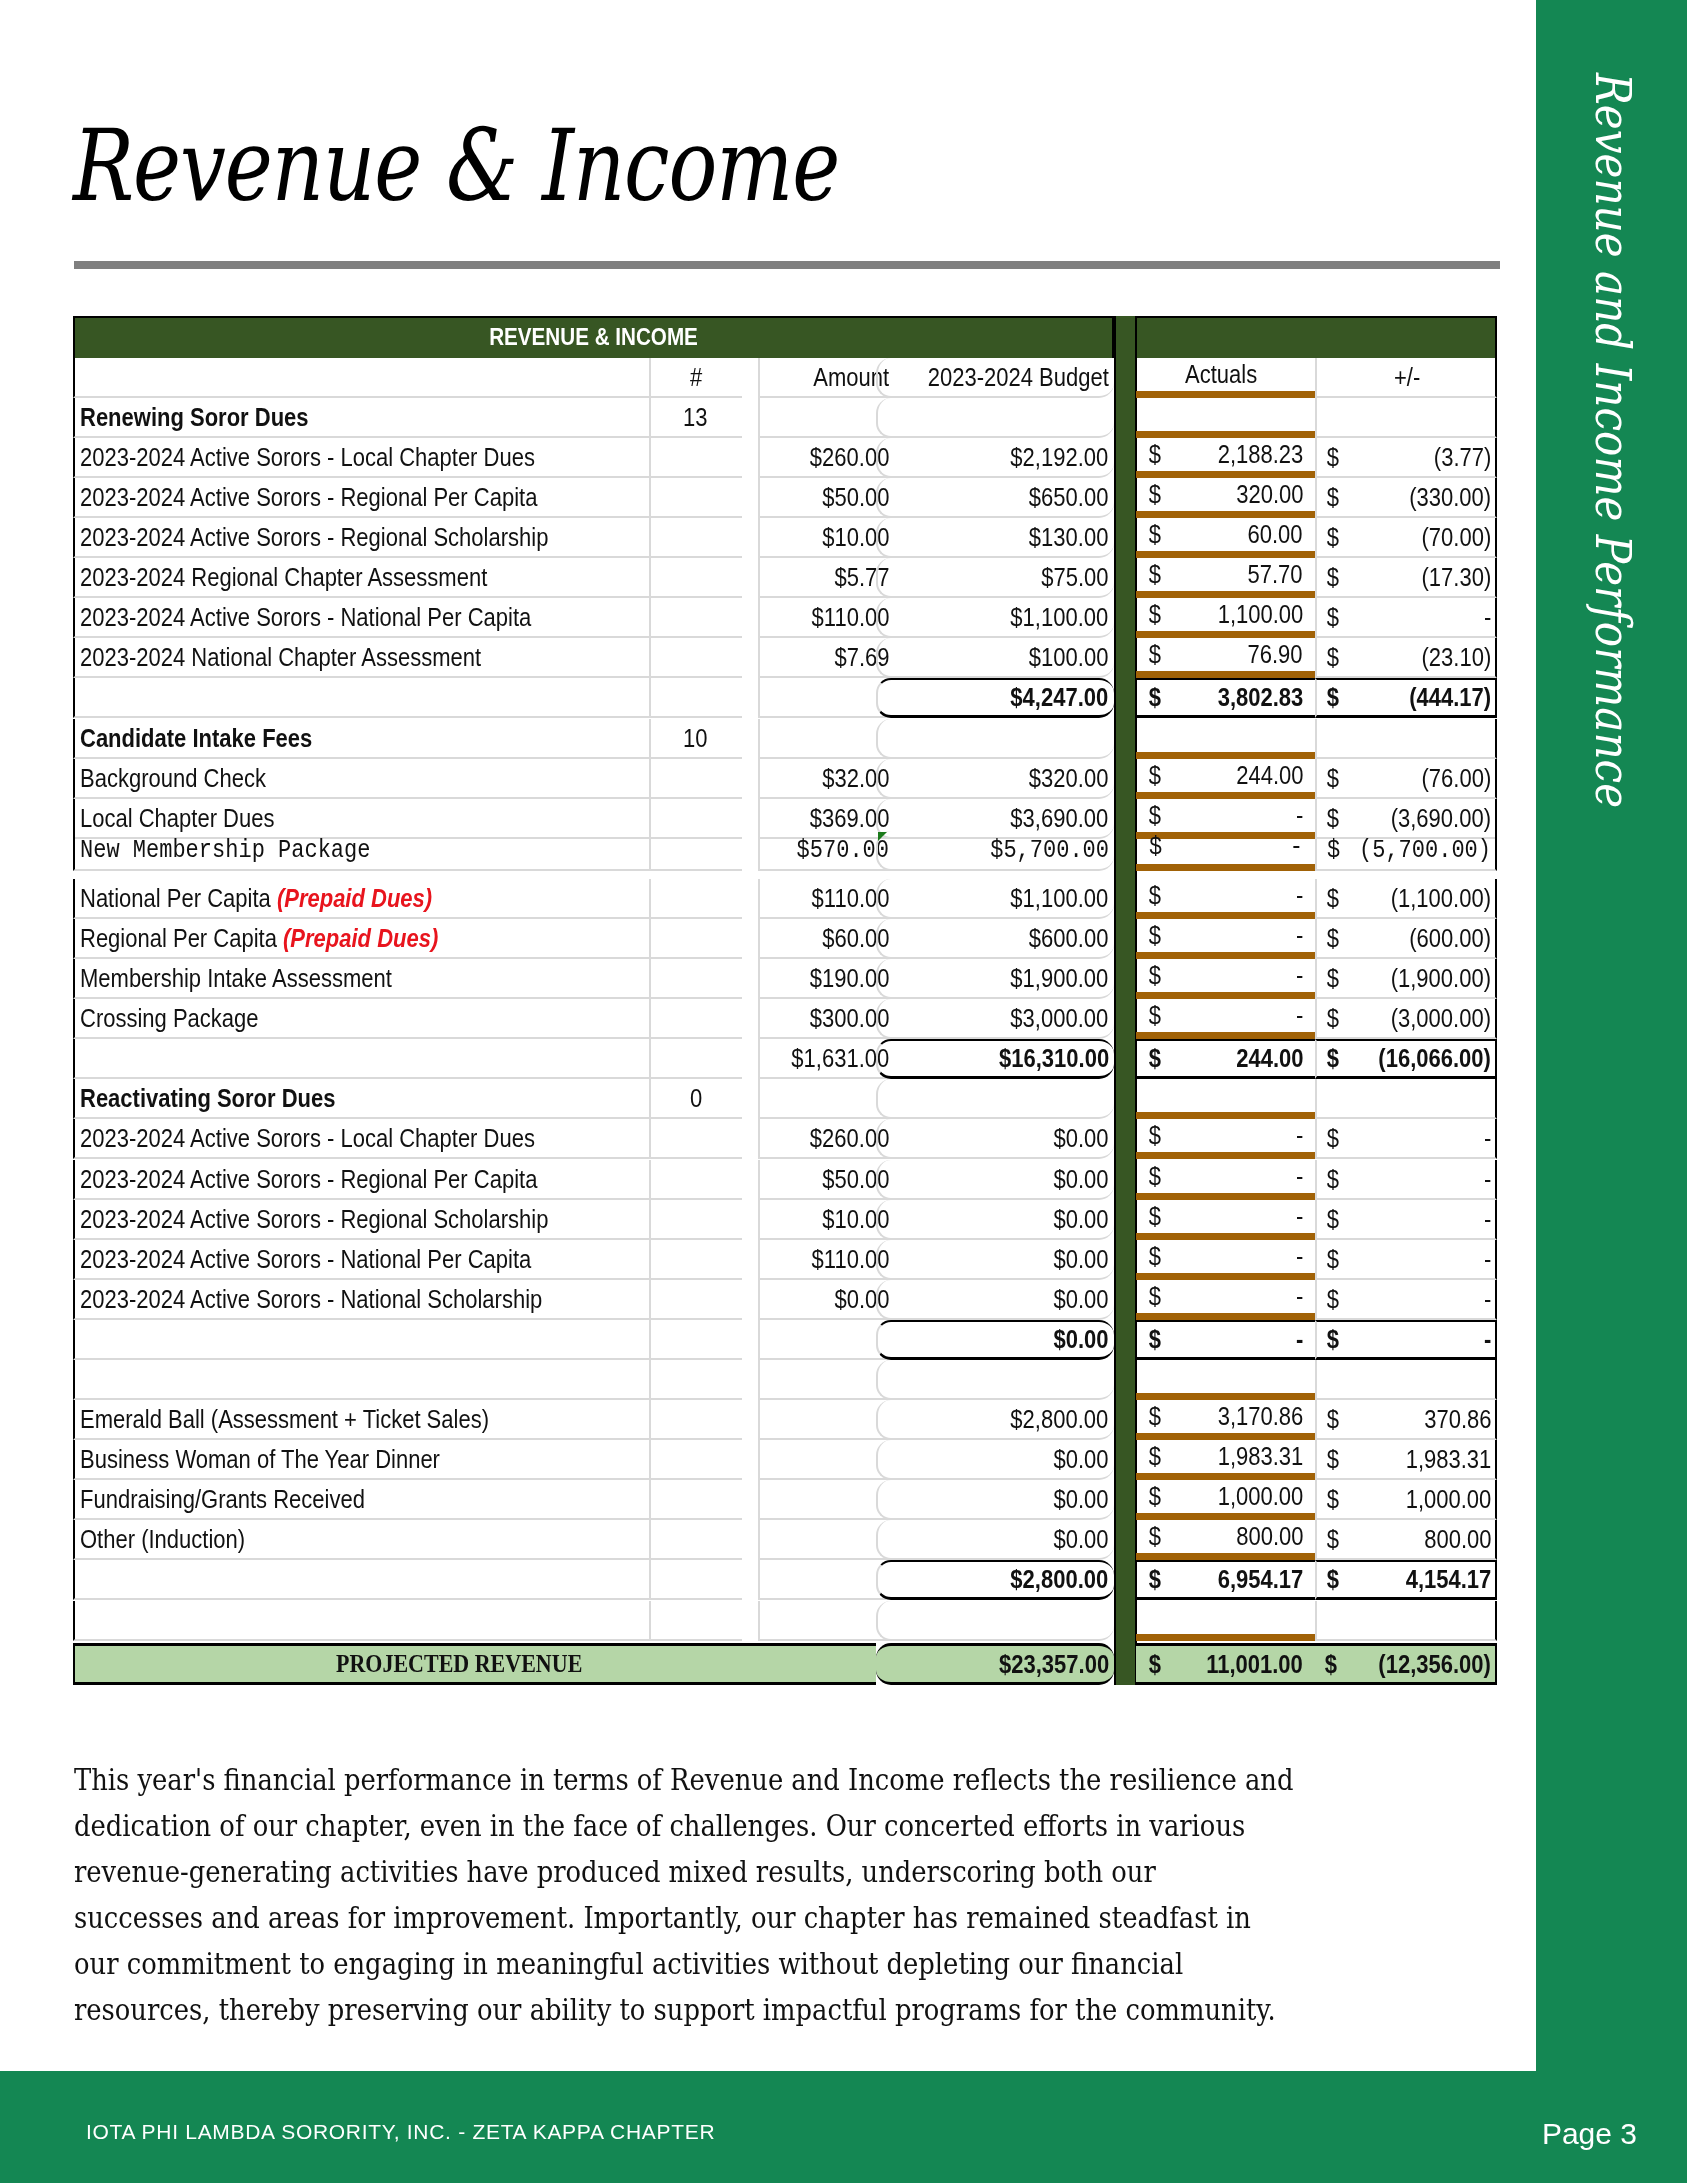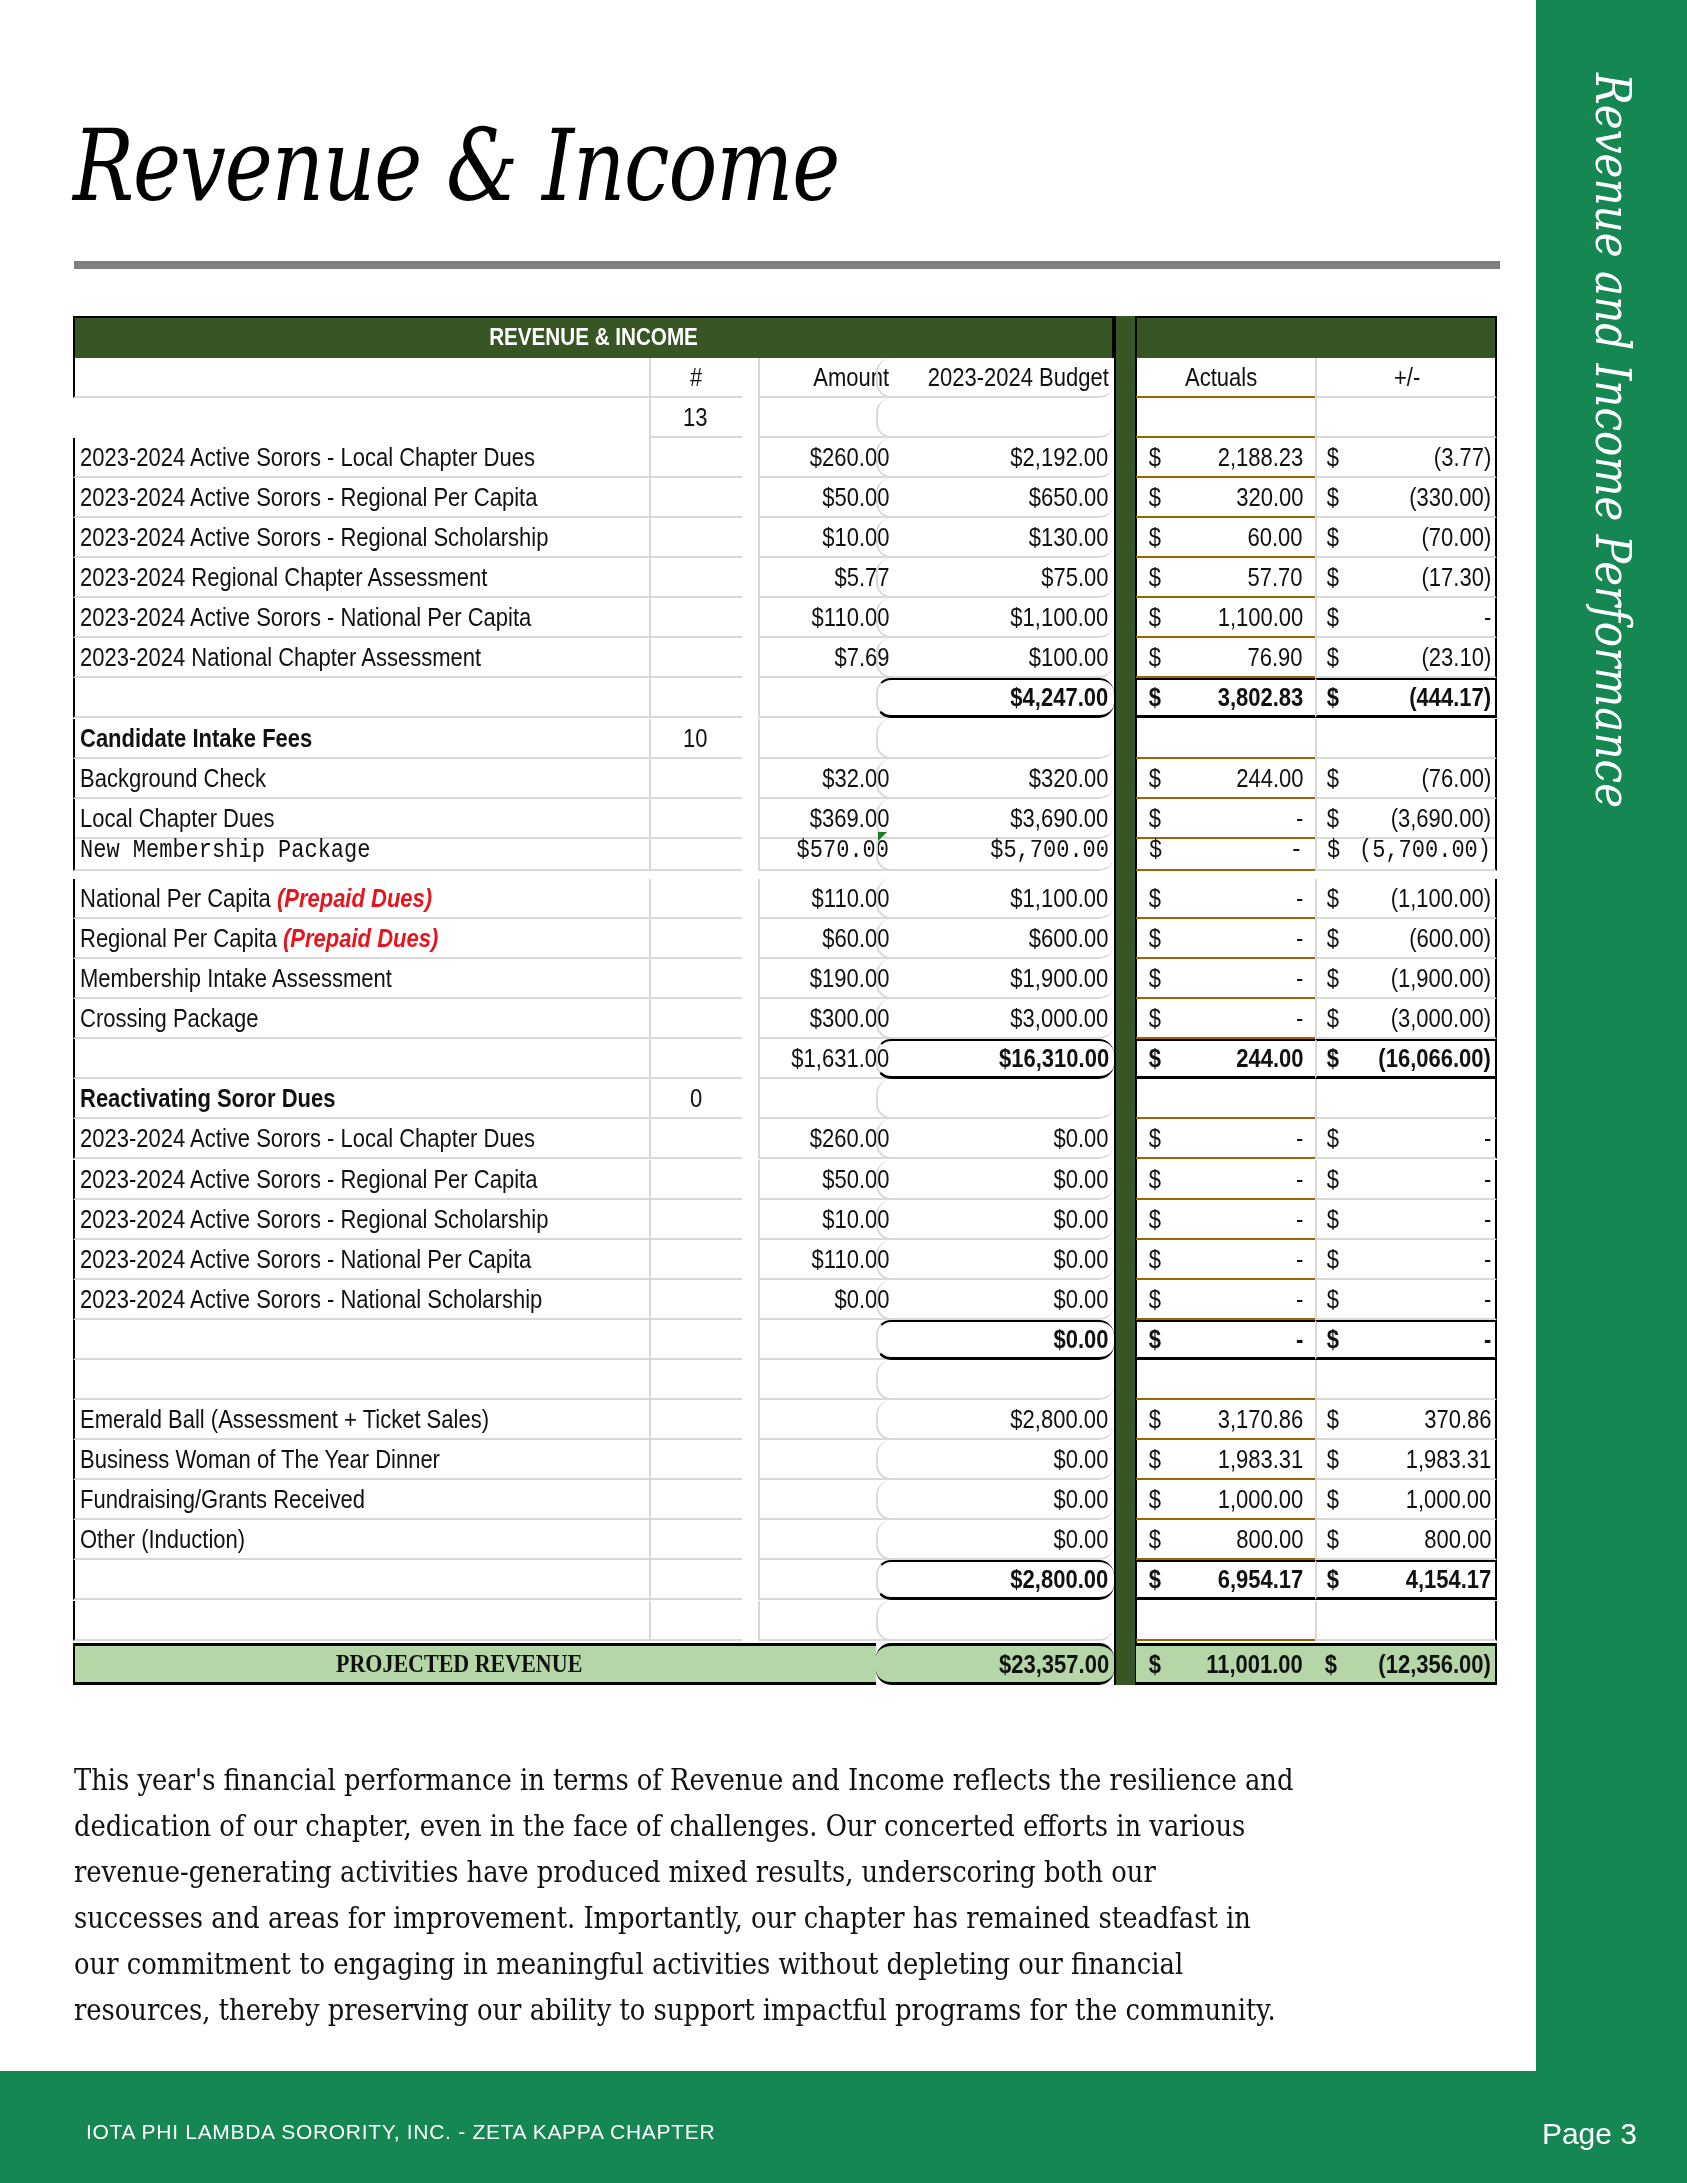--- a/index.html
+++ b/index.html
@@ -44,21 +44,21 @@
     transform: scaleX(0.86);
   }
   .sep-bar { position: absolute; left: 1041px; top: 0; width: 22.5px; height: 1397px; background: #375623; border-left: 2.6px solid #000; border-right: 2.6px solid #000; }
 
   .row { position: absolute; left: 0; width: 1424px; height: 40px; }
   .cell { position: absolute; top: 0; height: 100%; display: flex; align-items: center; white-space: nowrap; overflow: visible; }
   .c-label { left: 0; width: 576px; padding-left: 5.3px; border-left: 2.6px solid #000; border-bottom: 2px solid #d9d9d9; }
   .c-num { left: 576px; width: 93px; justify-content: center; border-left: 2px solid #d9d9d9; border-bottom: 2px solid #d9d9d9; }
   .c-amt { left: 669px; width: 134px; justify-content: flex-end; padding-right: 2.6px; border-left: 2px solid #d9d9d9; border-bottom: 2px solid #d9d9d9; margin-left: 16px; }
   .c-bud { left: 803px; width: 238px; justify-content: flex-end; padding-right: 5.3px; border-left: 2px solid #d9d9d9; border-bottom: 2px solid #d9d9d9; border-radius: 15px; }
-  .c-act { left: 1063px; width: 179px; justify-content: space-between; padding: 0 12px 0 12px; border-bottom: 2px solid #a16207; }
+  .c-act { left: 1063px; width: 179px; justify-content: space-between; padding: 0 12px 0 12px; border-bottom: 7px solid #a16207; }
   .c-diff { left: 1242px; width: 182px; justify-content: space-between; padding: 0 4px 0 9.3px; border-left: 2px solid #d9d9d9; border-bottom: 2px solid #d9d9d9; border-right: 2.6px solid #000; }
   .t { display: inline-block; transform: scaleX(0.88); transform-origin: left center; }
   .c-amt .t, .c-bud .t, .c-diff .v, .c-act .v { transform-origin: right center; }
   .v { display: inline-block; transform: scaleX(0.88); }
   .cur { display: inline-block; transform: scaleX(0.88); }
   .bold { font-weight: bold; }
   .red { color: #e8141d; font-style: italic; font-weight: bold; }
 
   .row.colhead .cell { font-weight: normal; }
   .row.colhead .c-act, .row.colhead .c-diff { justify-content: center; }
@@ -115,20 +115,23 @@
       </div>
     <div class="cell c-act">
         <span class="t">Actuals</span>
       </div>
     <div class="cell c-diff">
         <span class="t">+/-</span>
       </div>
   </div>
   <div id="rows">
       <div class="row" style="top: 82px;">
+        <div class="cell c-label">
+          <span class="t bold">Renewing Soror Dues</span>
+        </div>
         <div class="cell c-num">
           <span class="t">13</span>
         </div>
         <div class="cell c-amt">
           <span class="t"></span>
         </div>
         <div class="cell c-bud">
           <span class="t"></span>
         </div>
         <div class="cell c-act">

